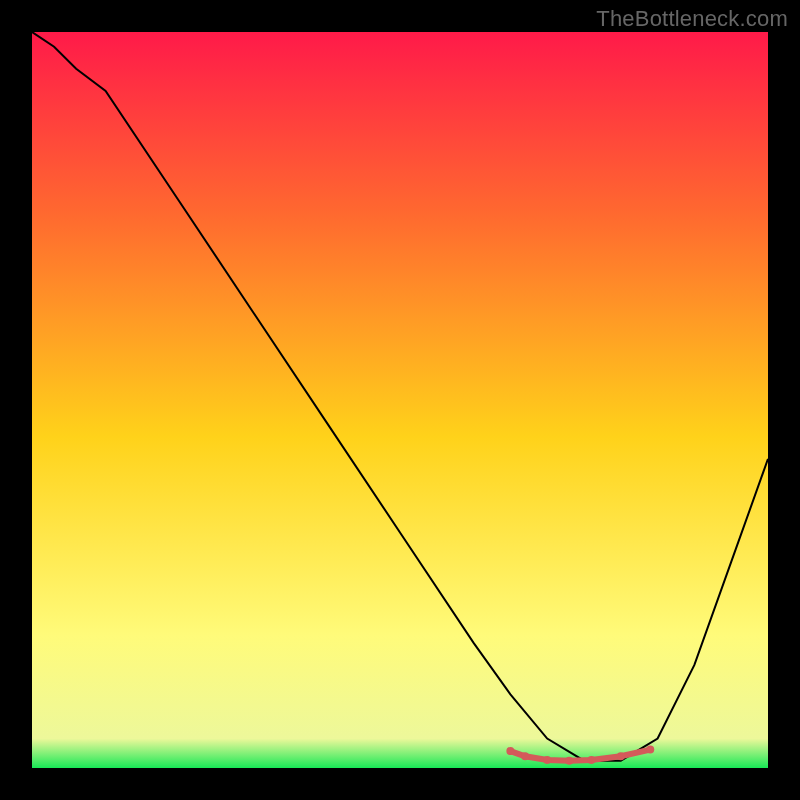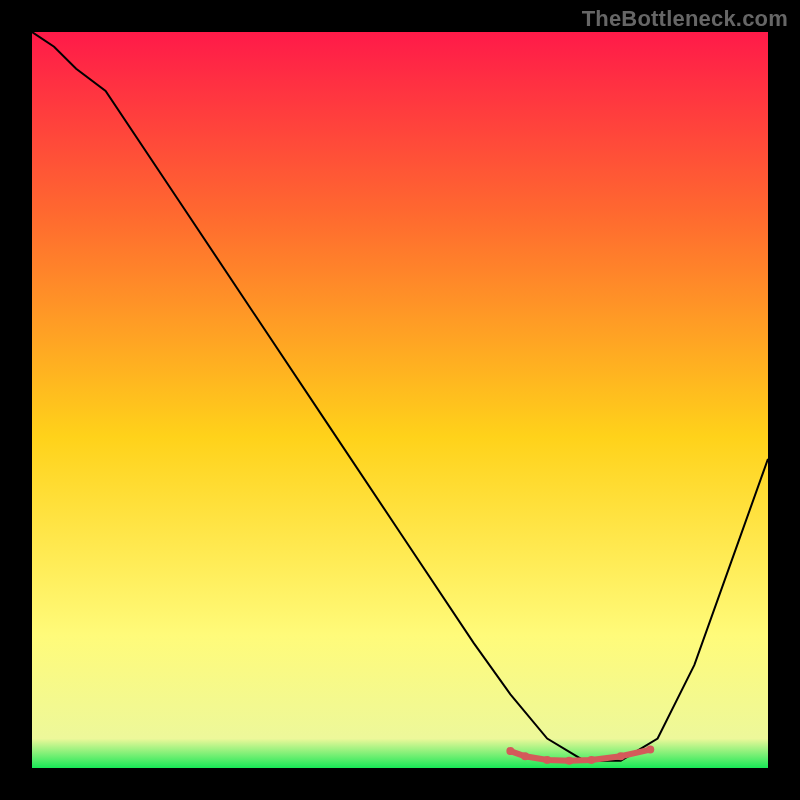--- a/index.html
+++ b/index.html
@@ -15,21 +15,21 @@
     position: relative;
     width: 800px;
     height: 800px;
     background: #000;
   }
   .watermark {
     position: absolute;
     top: 6px;
     right: 12px;
     font-size: 22px;
-    font-weight: 700;
+    font-weight: 400;
     color: #666;
     letter-spacing: 0.2px;
     z-index: 0;
   }
   .plot {
     position: absolute;
     left: 32px;
     top: 32px;
     width: 736px;
     height: 736px;

